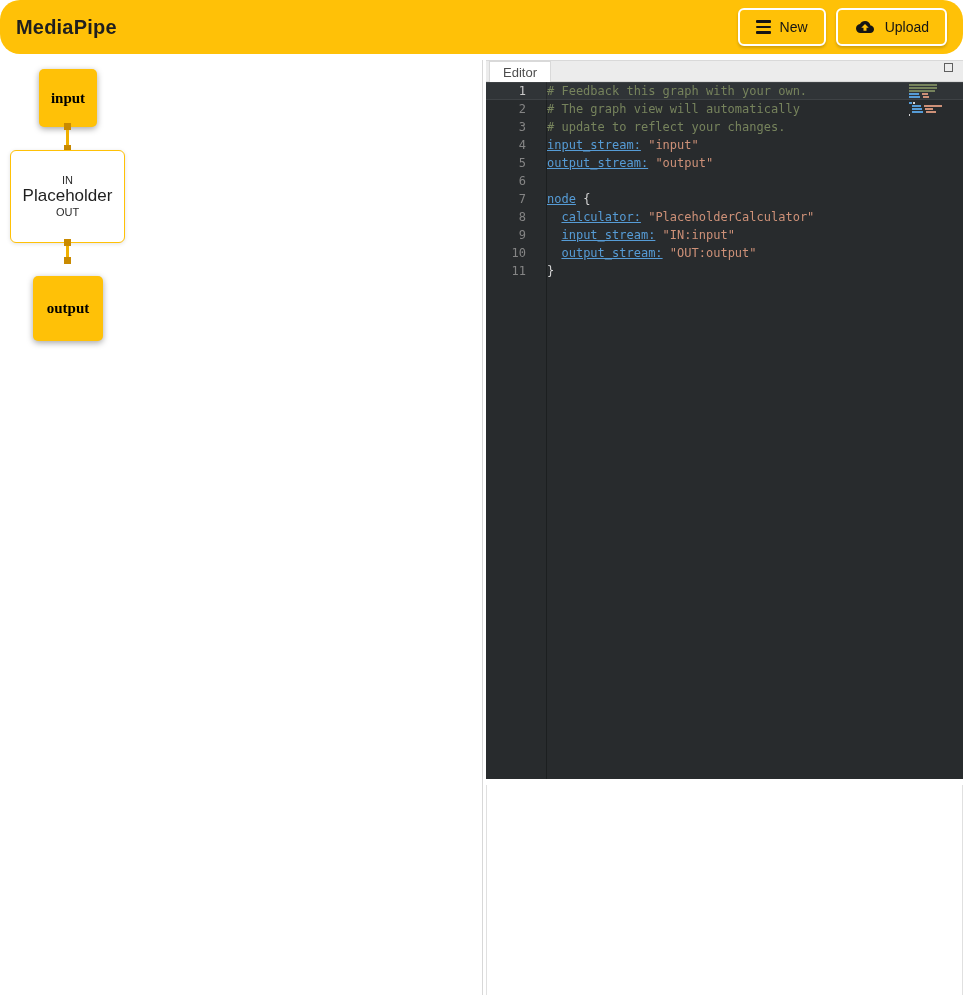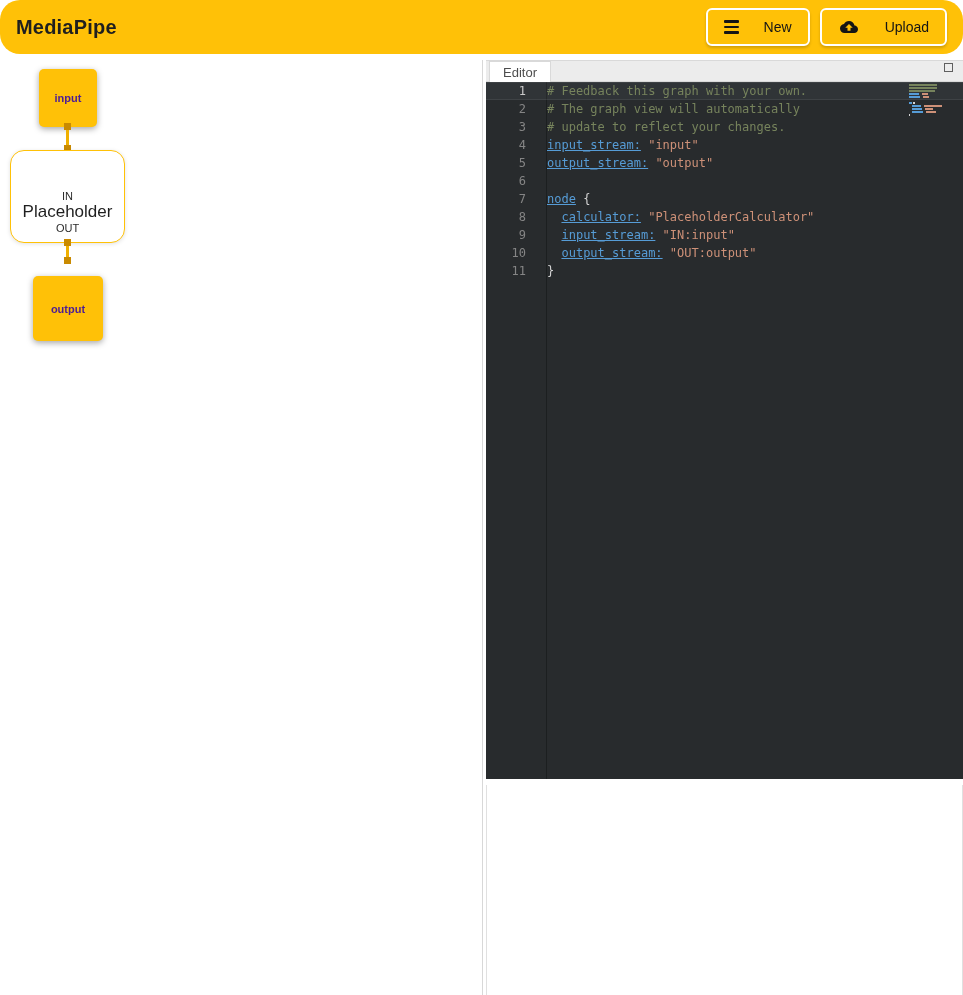--- a/index.html
+++ b/index.html
@@ -4,54 +4,54 @@
 <style>
   * { margin:0; padding:0; box-sizing:border-box; }
   html,body { width:963px; height:995px; background:#ffffff; overflow:hidden;
               font-family:"Liberation Sans", sans-serif; }
 
   
   .app-header { position:absolute; left:0; top:0; width:963px; height:54px;
     background:#FFC107; display:flex; align-items:center; padding:0 16px;border-radius:20px; }
   .app-title { font-size:20px; font-weight:bold; color:#1f1f1f; letter-spacing:.2px; }
   .header-buttons { margin-left:auto; display:flex; gap:10px; }
-  .hdr-btn { display:flex; align-items:center; gap:25px; height:38px; padding:0 16px;
+  .hdr-btn { display:flex; align-items:center; gap:9px; height:38px; padding:0 16px;
     background:#FFC107; border:2px solid #ffffff; border-radius:6px; cursor:pointer;
     font-family:"Liberation Sans", sans-serif; font-size:14px; font-weight:500; color:#151515;
     box-shadow:0 2px 3px rgba(0,0,0,0.18); }
   .menu-icon { display:flex; flex-direction:column; gap:3px; }
   .menu-icon i { display:block; width:15px; height:2.5px; background:#151515; border-radius:1px; }
   .cloud-icon { width:22px; height:18px; fill:#151515; }
 
   
   .panel { position:absolute; background:#ffffff; }
   .tab-strip { height:22px; background:#ececec; border-top:1px solid #d9d9d9;
     border-bottom:1px solid #d9d9d9; display:flex; align-items:flex-end; position:relative; }
   .tab { background:#ffffff; border:1px solid #d9d9d9; border-bottom:none; height:21px;
     margin-left:3px; margin-bottom:-1px; padding:3px 13px 0; font-size:13px; color:#4d4d4d;
     cursor:pointer; }
   .maximize { width:9px; height:9px; border:1.5px solid #5f5f5f; background:transparent;
     margin-left:auto; margin-right:10px; align-self:flex-start; margin-top:2px; cursor:pointer; }
 
   
   .graph-panel { left:0; top:60px; width:483px; height:935px; border-right:1px solid #d8d8d8; }
   .graph-body { position:relative; width:100%; height:913px; background:#ffffff; }
-  .gnode { position:absolute; background:#FFC107; border-radius:5px; color:#4c1d95;
-    font-size:11px; font-weight:bold; display:flex; align-items:center; justify-content:center;
-    box-shadow:0 2px 6px rgba(0,0,0,0.35); cursor:pointer; }
+  .gnode { position:absolute; background:#FFC107; border-radius:5px; color:#000000;
+    font-size:15px; font-weight:bold; display:flex; align-items:center; justify-content:center;
+    box-shadow:0 2px 6px rgba(0,0,0,0.35); cursor:pointer;font-family:Liberation Serif, serif; }
   .input-node  { left:39px; top:9px;   width:58px; height:58px; }
   .output-node { left:33px; top:216px; width:70px; height:65px; }
   .edge { position:absolute; left:66px; width:3px; background:#F0B000; }
   .edge1 { top:67px; height:23px; }
   .edge2 { top:183px; height:20px; }
   .port { position:absolute; left:64px; width:7px; height:7px; background:#C98A00; }
   .p1 { top:63px; } .p2 { top:85px; } .p3 { top:179px; } .p4 { top:197px; }
   .pnode { position:absolute; left:10px; top:90px; width:115px; height:93px; background:#ffffff;
-    border:1px solid #FFC107; border-radius:14px; box-shadow:0 1px 4px rgba(0,0,0,0.12);
-    display:flex; flex-direction:column; justify-content:flex-end; align-items:center;
+    border:1px solid #FFC107; border-radius:6px; box-shadow:0 1px 4px rgba(0,0,0,0.12);
+    display:flex; flex-direction:column; justify-content:center; align-items:center;
     padding:6px 0 8px; cursor:pointer; }
   .port-label { font-size:11px; color:#2b2b2b; }
   .pname { font-size:17px; color:#1f1f1f; }
 
   
   .editor-panel { left:486px; top:60px; width:477px; height:616px; }
   .editor-body { position:relative; width:100%; height:697px; background:#282B2D; overflow:hidden;
     font-family:"DejaVu Sans Mono", monospace; font-size:12px; line-height:18px; cursor:text; }
   .gutter-line { position:absolute; left:60px; top:0; bottom:0; width:1px;
     background:rgba(0,0,0,0.28); }

